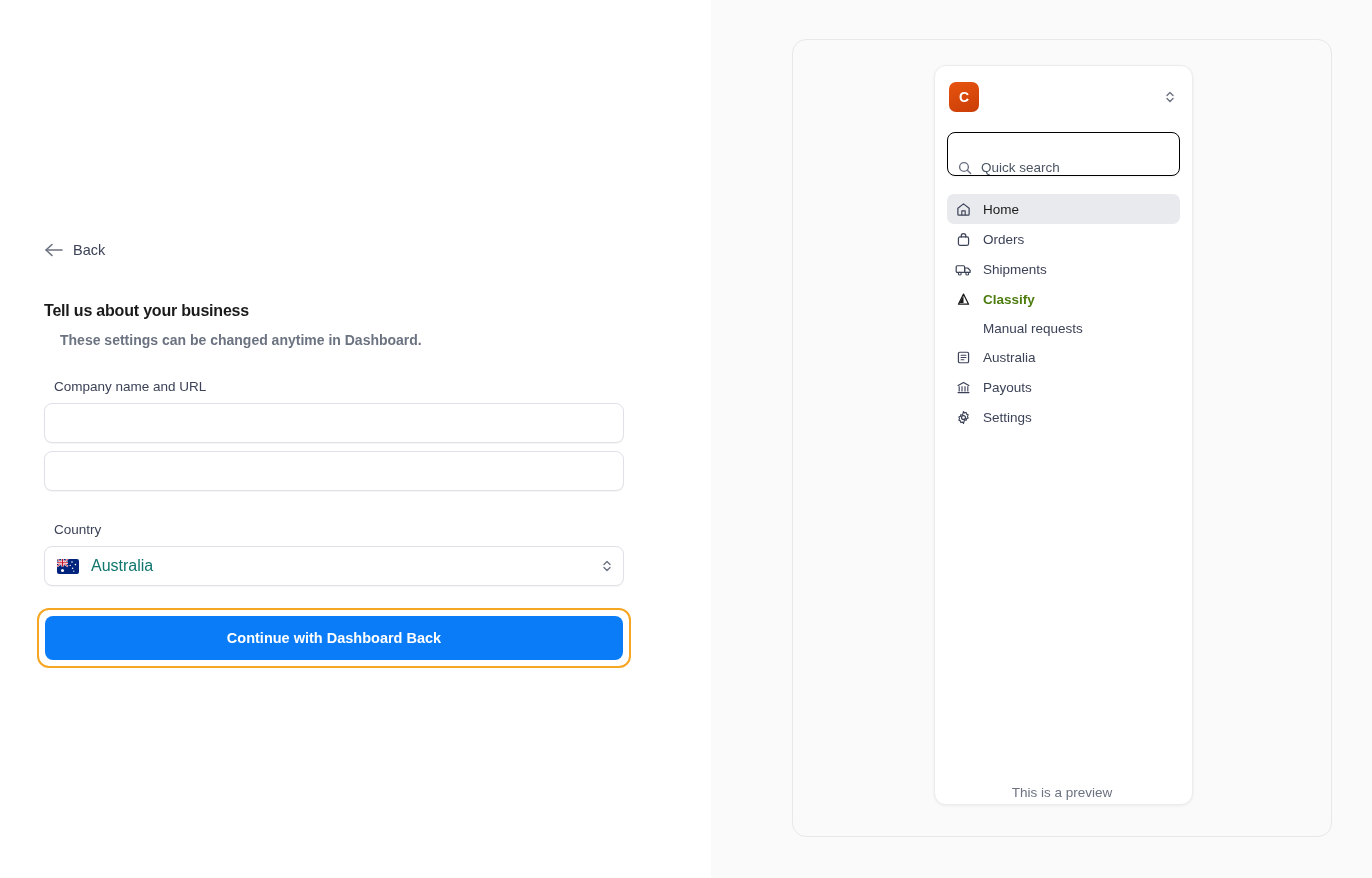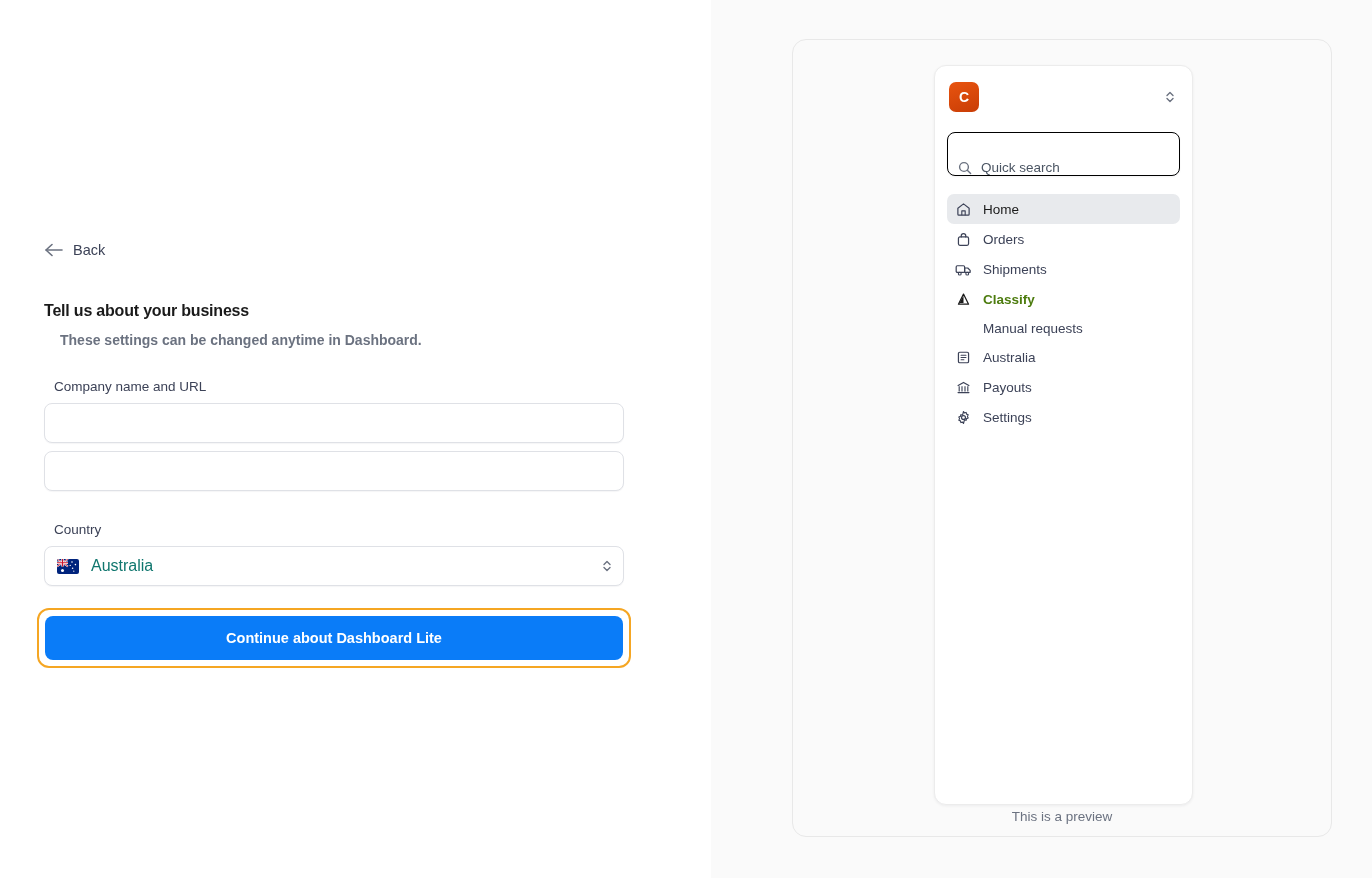--- a/index.html
+++ b/index.html
@@ -224,21 +224,21 @@
     align-items: center;
     padding-left: 36px;
     font-size: 13.5px;
     color: #3c4257;
     cursor: pointer;
     border-radius: 7px;
   }
   .preview-caption {
     position: absolute;
     left: 0; right: 0;
-    bottom: 12px;
+    bottom: 36px;
     text-align: center;
     font-size: 13.5px;
     color: #6b7280;
   }
 </style>
 </head>
 <body>
 
 <div class="page">
 
@@ -285,21 +285,21 @@
         <span class="select-value">Australia</span>
         <span class="updown">
           <svg width="12" height="16" viewBox="0 0 12 16" fill="none">
             <path d="M3 6.5L6 3.5l3 3" stroke="#6b7280" stroke-width="1.4" stroke-linecap="round" stroke-linejoin="round"></path>
             <path d="M3 9.5l3 3 3-3" stroke="#6b7280" stroke-width="1.4" stroke-linecap="round" stroke-linejoin="round"></path>
           </svg>
         </span>
       </div>
 
       <div class="cta-outline">
-        <button class="cta-button">Continue about Dashboard Lite</button>
+        <button class="cta-button">Continue with Dashboard Back</button>
       </div>
     </div>
   </div>
 
   <div class="right-pane">
     <div class="preview-card">
 
       <div class="nav-card">
 
         <div class="acct-row">

